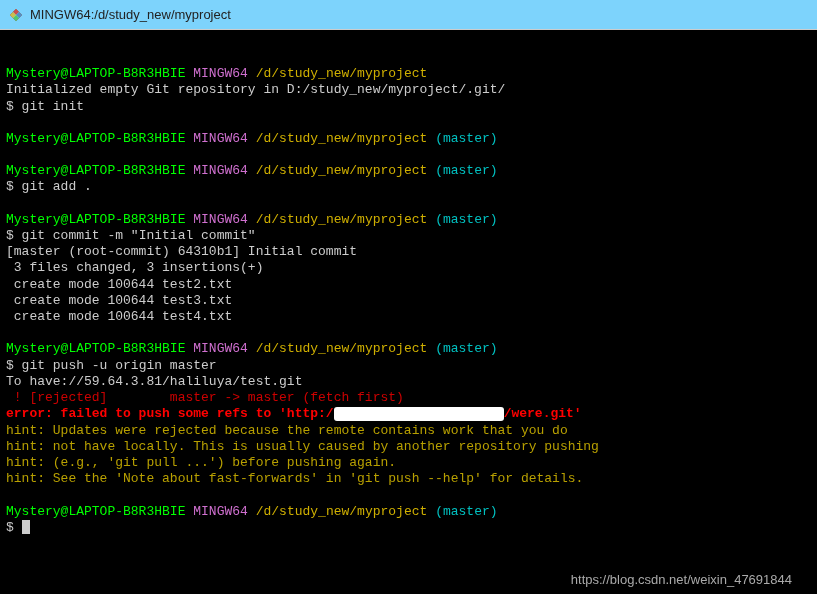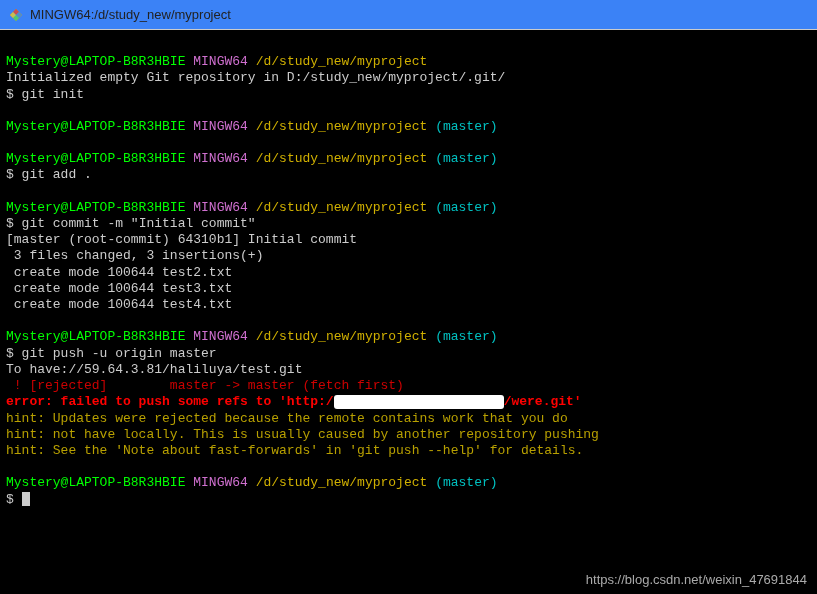--- a/index.html
+++ b/index.html
@@ -1,34 +1,34 @@
 <!DOCTYPE html>
 <html><head>
   <meta charset="utf-8">
   <style>
     * { margin: 0; padding: 0; box-sizing: border-box; }
     html, body { width: 817px; height: 594px; font-family: Consolas, 'Courier New', monospace; overflow: hidden; }
     .window { width: 100%; height: 100%; display: flex; flex-direction: column; background: #fff; }
-    .titlebar { height: 30px; background: #3b82f6; border-bottom: 1px solid #ccc; display: flex; align-items: center; padding: 0 8px; gap: 6px; }
+    .titlebar { height: 30px; background: #7dd3fc; border-bottom: 1px solid #ccc; display: flex; align-items: center; padding: 0 8px; gap: 6px; }
     .titlebar-icon { width: 16px; height: 16px; display: flex; align-items: center; justify-content: center; }
     .titlebar-text { font-size: 13px; color: #222; font-family: -apple-system, 'Segoe UI', sans-serif; }
-    .terminal { flex: 1; background: #000; color: #ccc; padding: 8px 6px; font-size: 13px; line-height: 1.25; overflow: hidden; position: relative; }
+    .terminal { flex: 1; background: #000; color: #ccc; padding: 20px 6px; font-size: 13px; line-height: 1.25; overflow: hidden; position: relative; }
     .line { white-space: pre; font-family: Consolas, 'Courier New', monospace; }
     .blank { height: 16px; }
     .user { color: #00ff00; }
     .mingw { color: #d070d0; }
     .path { color: #d0b000; }
     .branch { color: #00c0c0; }
     .red { color: #cc0000; }
     .redbold { color: #ff0000; font-weight: bold; }
     .yellow { color: #b8a000; }
     .white { color: #ccc; }
     .cursor { display: inline-block; width: 8px; height: 14px; background: #ccc; vertical-align: middle; }
     .redacted { display: inline-block; background: #fff; color: #fff; border-radius: 3px; vertical-align: middle; height: 14px; }
-    .watermark { position: absolute; right: 10px; bottom: 6px; color: #aaa; font-size: 13px; font-family: -apple-system, 'Segoe UI', sans-serif; }
+    .watermark { position: absolute; right: 25px; bottom: 6px; color: #aaa; font-size: 13px; font-family: -apple-system, 'Segoe UI', sans-serif; }
   </style>
 </head>
 <body>
 
 <div class="window">
   <div class="titlebar">
     <span class="titlebar-icon">
       <svg width="14" height="14" viewBox="0 0 14 14">
         <polygon points="7,1 13,7 7,13 1,7" fill="none" stroke="#888" stroke-width="1"></polygon>
         <polygon points="7,1 10,4 7,7 4,4" fill="#c94f4f"></polygon>
@@ -68,20 +68,21 @@
 
     <div class="blank"></div>
 
     <div class="line"><span class="user">Mystery@LAPTOP-B8R3HBIE</span> <span class="mingw">MINGW64</span> <span class="path">/d/study_new/myproject</span> <span class="branch">(master)</span></div>
     <div class="line"><span class="white">$ </span><span class="white">git push -u origin master</span></div>
     <div class="line white">To have://59.64.3.81/haliluya/test.git</div>
     <div class="line red"> ! [rejected]        master -&gt; master (fetch first)</div>
     <div class="line"><span class="redbold">error: failed to push some refs to 'http:/</span><span class="redacted" style="width:170px;"></span><span class="redbold">/were.git'</span></div>
     <div class="line yellow">hint: Updates were rejected because the remote contains work that you do</div>
     <div class="line yellow">hint: not have locally. This is usually caused by another repository pushing</div>
+    <div class="line yellow">hint: (e.g., 'git pull ...') before pushing again.</div>
     <div class="line yellow">hint: See the 'Note about fast-forwards' in 'git push --help' for details.</div>
 
     <div class="blank"></div>
 
     <div class="line"><span class="user">Mystery@LAPTOP-B8R3HBIE</span> <span class="mingw">MINGW64</span> <span class="path">/d/study_new/myproject</span> <span class="branch">(master)</span></div>
     <div class="line"><span class="white">$ </span><span class="cursor"></span></div>
 
     <div class="watermark">https://blog.csdn.net/weixin_47691844</div>
   </div>
 </div>

